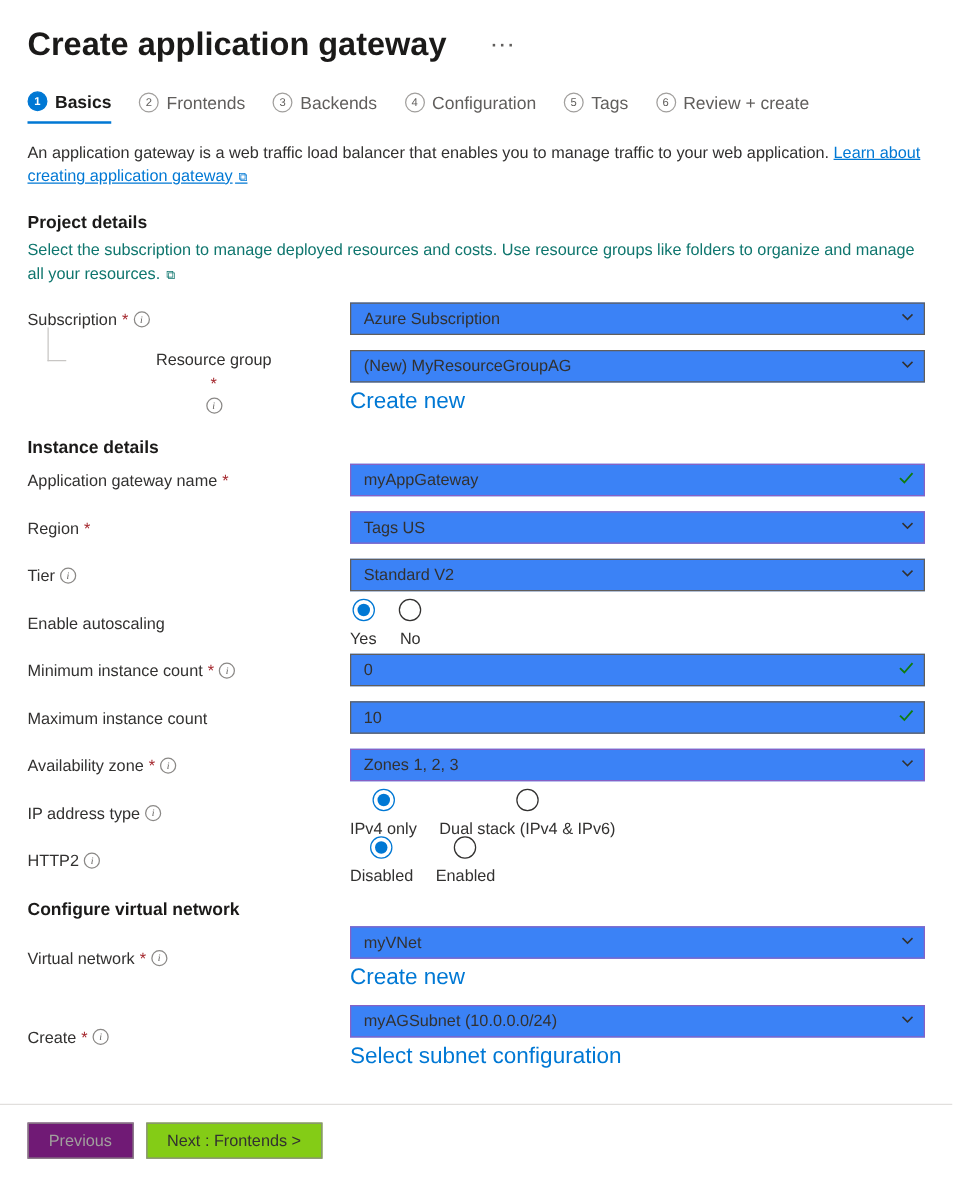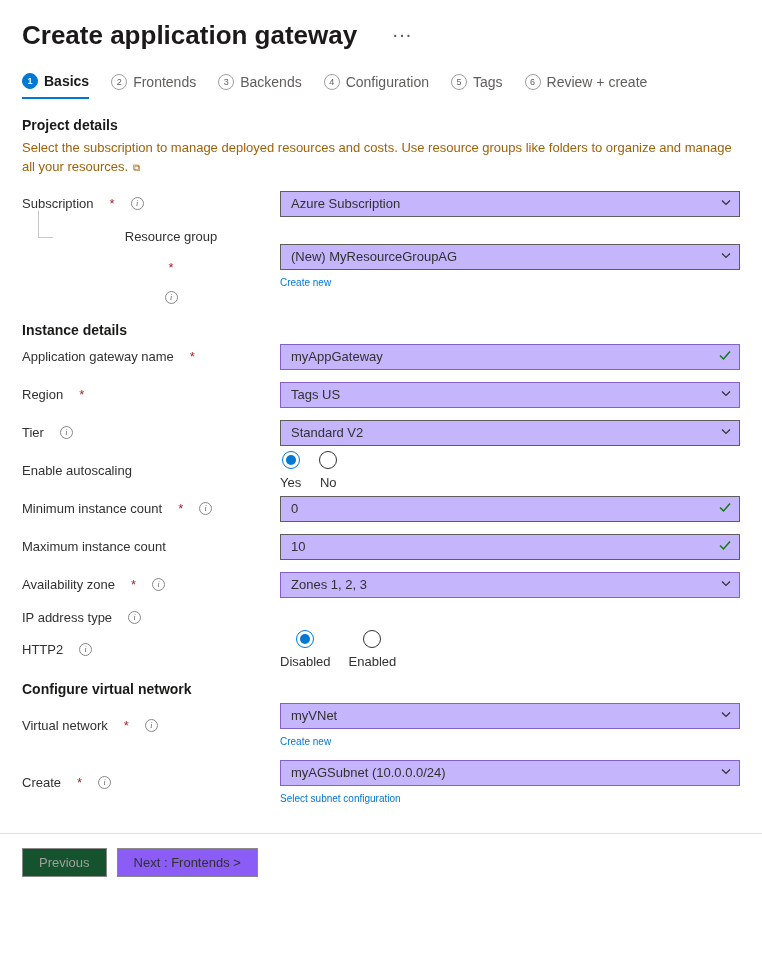--- a/index.html
+++ b/index.html
@@ -54,32 +54,32 @@
   }
   .tab.active .circ {
     background: #0078d4;
     border-color: #0078d4;
     color: #fff;
   }
   .intro { margin: 6px 0 18px 0; line-height: 1.45; color: #323130;}
   .intro a { color: #0078d4; text-decoration: underline; }
   .ext-icon { font-size: 10px; margin-left: 2px; }
   .section-title { font-weight: 600; margin: 18px 0 6px 0; font-size: 14px; color: #1b1a19;}
-  .section-desc { margin: 0 0 14px 0; line-height: 1.45; color: #a16207;}
+  .section-desc { margin: 0 0 14px 0; line-height: 1.45; color: #0f766e;}
   .row {
     display: flex;
     align-items: center;
     margin-bottom: 12px;
   }
   .row .label-col {
     width: 258px;
     flex: none;
     display: flex;
     align-items: center;
-    gap: 16px;
+    gap: 4px;
     font-size: 13px;
     color: #323130;
   }
   .row.indent .label-col { padding-left: 40px; position: relative; flex-direction: column; }
   .row.indent .label-col::before {
     content: "";
     position: absolute;
     left: 16px;
     top: -18px;
     width: 14px;
@@ -104,21 +104,21 @@
   .row .field-col { flex: 1; }
   .control {
     position: relative;
     width: 100%;
   }
   .dropdown, .textinput {
     width: 100%;
     border: 1px solid #605e5c;
     padding: 5px 20px 5px 10px;
     font-size: 13px;
-    background: #c4b5fd;
+    background: #3b82f6;
     height: 26px;
     line-height: 14px;
     cursor: pointer;
     display: flex;
     align-items: center;
   }
   .textinput { cursor: text; }
   .dropdown.focus, .textinput.focus { border-color: #8661c5; }
   .chev {
     position: absolute;
@@ -130,21 +130,21 @@
   .chev svg { width: 12px; height: 12px; stroke: #323130; stroke-width: 1.2; fill: none; }
   .check-icon {
     position: absolute;
     right: 8px;
     top: 50%;
     transform: translateY(-50%);
     pointer-events: none;
   }
   .check-icon svg { width: 14px; height: 14px; stroke: #107c10; stroke-width: 1.5; fill: none; }
   .sublink { margin-top: 4px; }
-  .sublink a { color: #0078d4; text-decoration: none; font-size: 10px; }
+  .sublink a { color: #0078d4; text-decoration: none; font-size: 18px; }
   .radios { display: flex; gap: 18px; align-items: center; height: 26px;}
   .radio {
     display: flex; align-items: center; gap: 6px; cursor: pointer; flex-direction: column;
   }
   .radio .r {
     width: 18px; height: 18px; border: 1px solid #323130; border-radius: 50%;
     display: inline-flex; align-items: center; justify-content: center;
   }
   .radio.selected .r { border-color: #0078d4; }
   .radio.selected .r::after {
@@ -152,27 +152,27 @@
   }
   .footer {
     border-top: 1px solid #e1dfdd;
     padding: 14px 22px;
     display: flex;
     gap: 10px;
     margin-top: 28px;
   }
   .btn {
     border: 1px solid #8a8886;
-    background: #8b5cf6;
+    background: #84cc16;
     padding: 6px 16px;
     font-size: 13px;
     cursor: pointer;
     color: #323130;
   }
-  .btn.disabled { color: #a19f9d; cursor: default; background: #14532d;}
+  .btn.disabled { color: #a19f9d; cursor: default; background: #701a75;}
 </style>
 </head>
 <body>
 
 <div class="page">
   <h1 class="title">
     <span>Create application gateway</span>
     <span class="dots">···</span>
   </h1>
 
@@ -196,20 +196,24 @@
     <div class="tab">
       <span class="circ">5</span>
       <span>Tags</span>
     </div>
     <div class="tab">
       <span class="circ">6</span>
       <span>Review + create</span>
     </div>
   </div>
 
+  <div class="intro">
+    <span>An application gateway is a web traffic load balancer that enables you to manage traffic to your web application.  </span>
+    <a href="#"><span>Learn about creating application gateway</span><span class="ext-icon"> ⧉</span></a>
+  </div>
 
   <div class="section-title">Project details</div>
   <div class="section-desc">
     <span>Select the subscription to manage deployed resources and costs. Use resource groups like folders to organize and manage all your resources.</span><span class="ext-icon"> ⧉</span>
   </div>
 
   <div class="row">
     <div class="label-col">
       <span>Subscription</span>
       <span class="req">*</span>
@@ -350,20 +354,32 @@
               <path d="M2 4l4 4 4-4"></path>
             </svg></span>
       </div>
     </div>
   </div>
 
   <div class="row">
     <div class="label-col">
       <span>IP address type</span>
       <span class="info">i</span>
+    </div>
+    <div class="field-col">
+      <div class="radios">
+        <div class="radio selected">
+            <span class="r"></span>
+            <span>IPv4 only</span>
+          </div>
+        <div class="radio">
+            <span class="r"></span>
+            <span>Dual stack (IPv4 &amp; IPv6)</span>
+          </div>
+      </div>
     </div>
   </div>
 
   <div class="row">
     <div class="label-col">
       <span>HTTP2</span>
       <span class="info">i</span>
     </div>
     <div class="field-col">
       <div class="radios">

